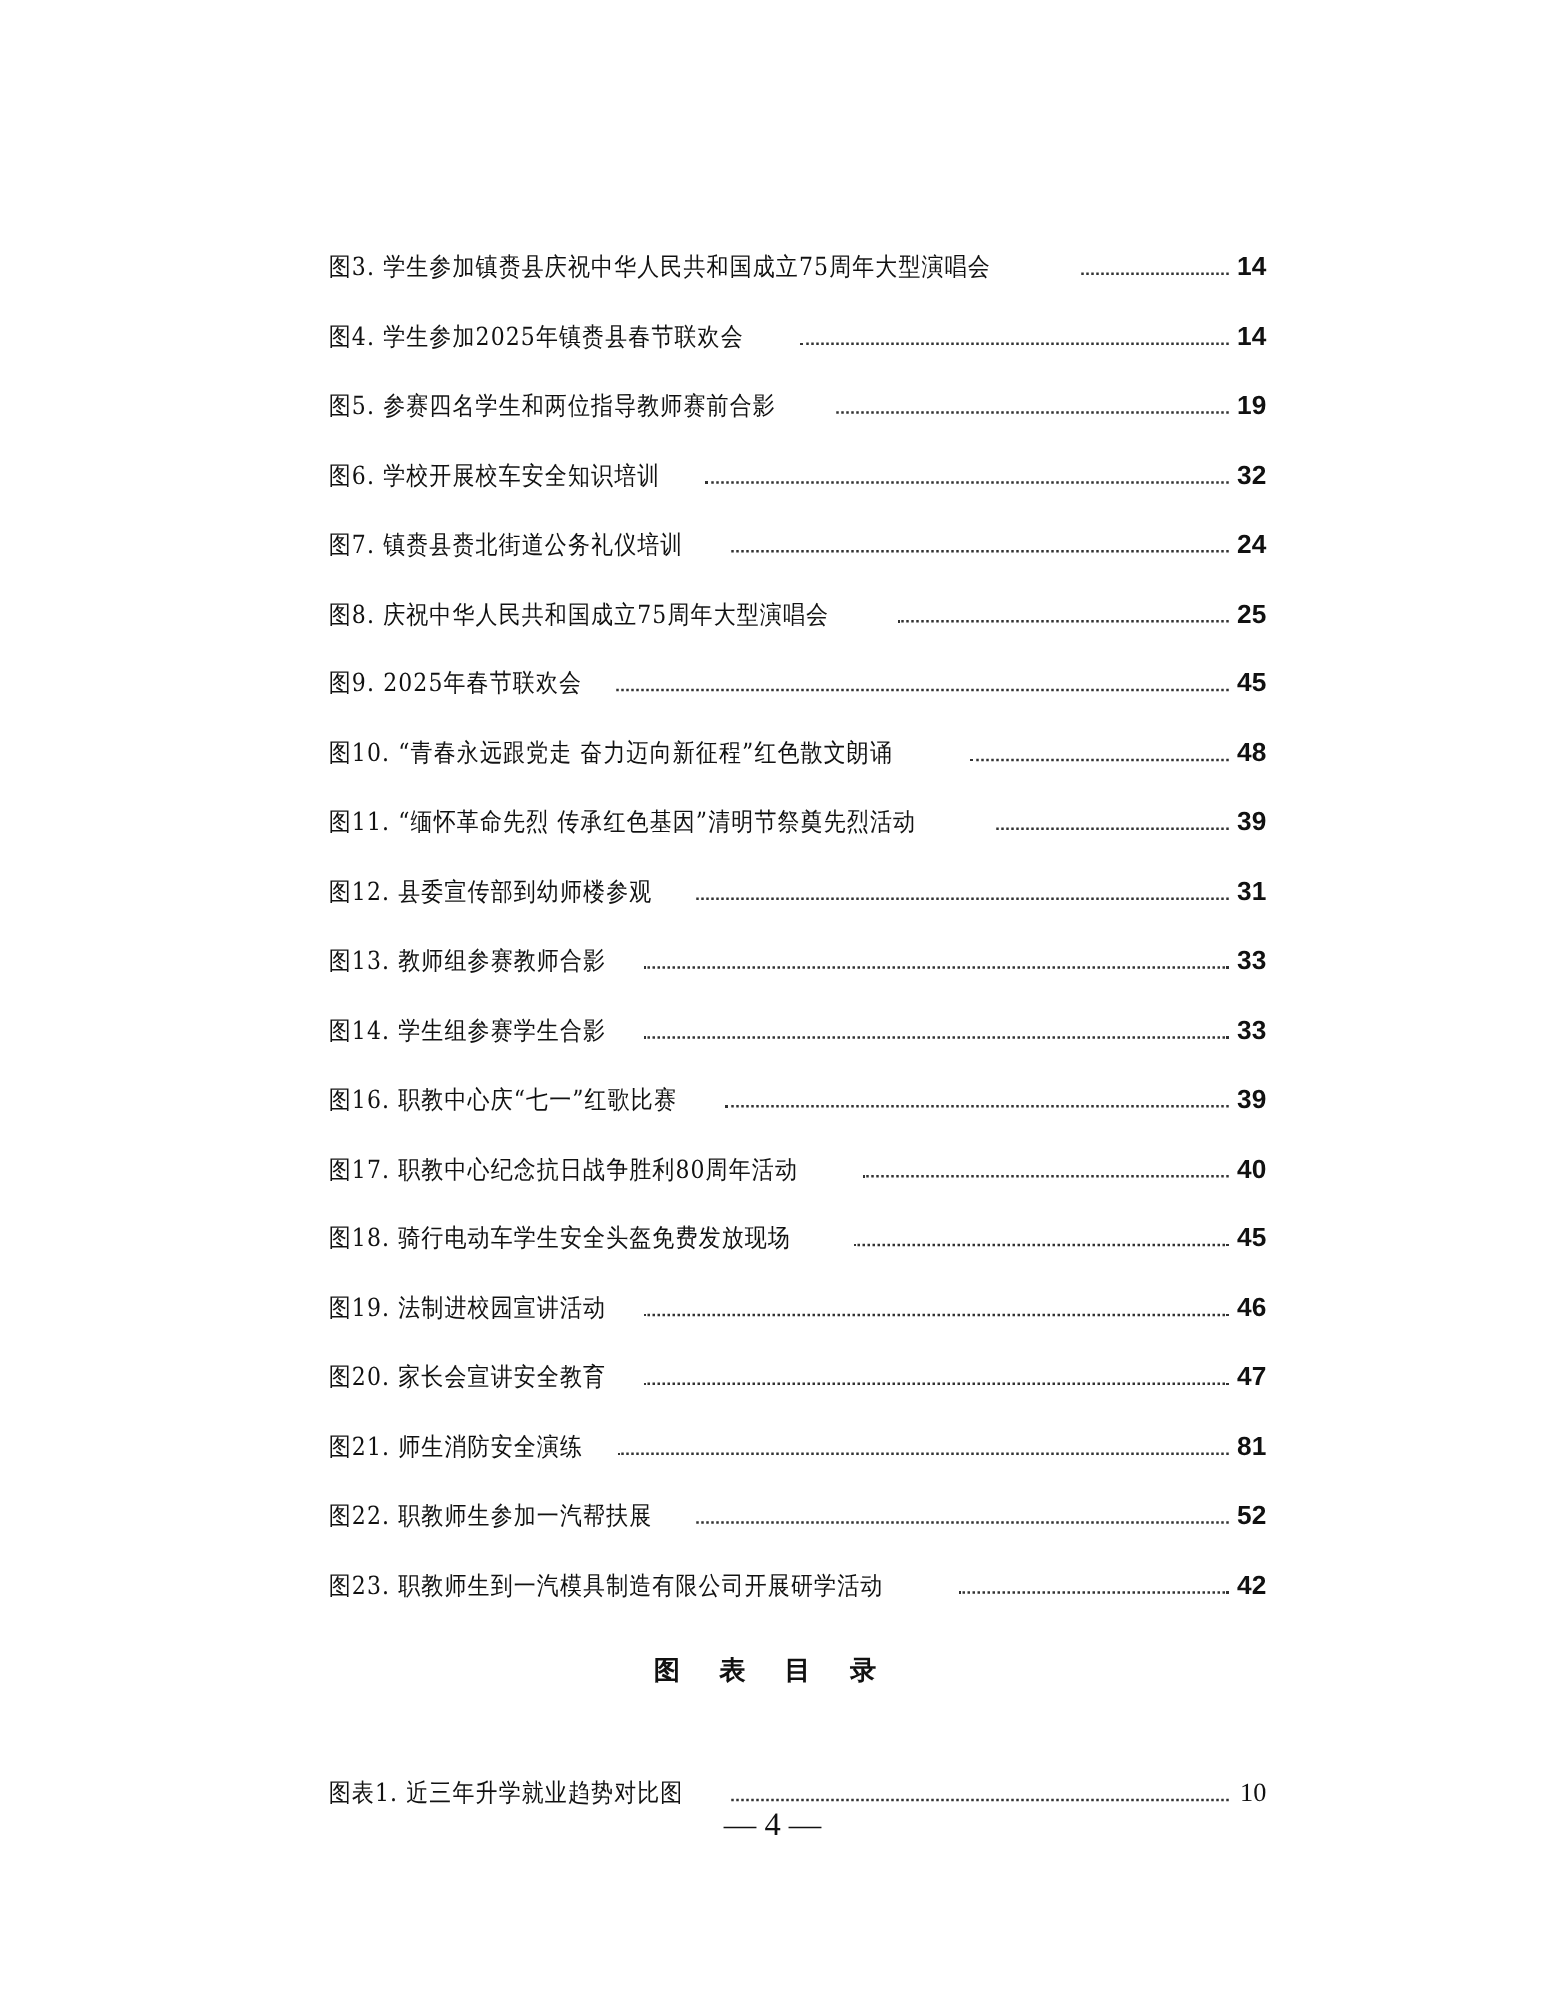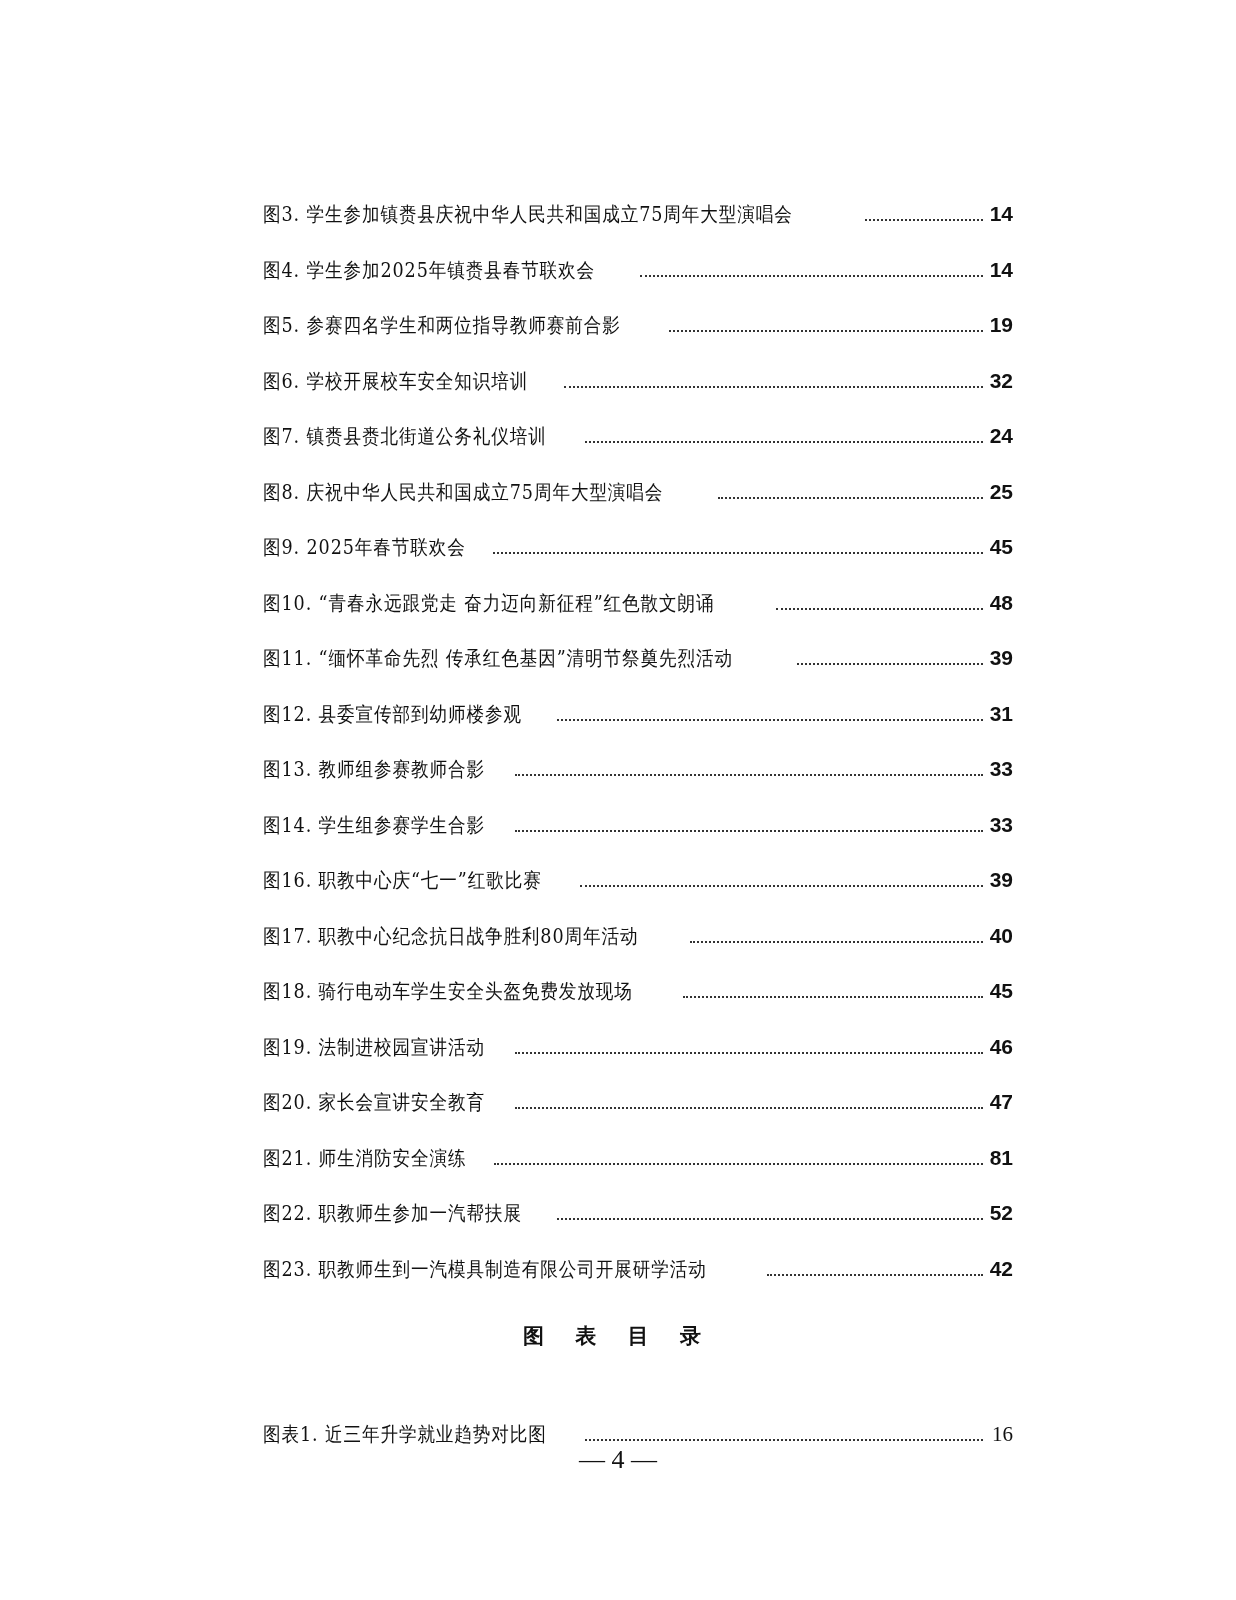--- a/index.html
+++ b/index.html
@@ -119,17 +119,17 @@
         <span class="label">图23. 职教师生到一汽模具制造有限公司开展研学活动</span>
         <span class="leader"></span>
         <span class="pg">42</span>
       </div>
     </div>
   <div class="section-title">图 表 目 录</div>
   <div class="chart-toc" id="chart-toc">
       <div class="row plain">
         <span class="label">图表1. 近三年升学就业趋势对比图</span>
         <span class="leader"></span>
-        <span class="pg">16</span>
+        <span class="pg">10</span>
       </div>
     </div>
   <div class="footer">— 4 —</div>
 </div>
 
 </body></html>

